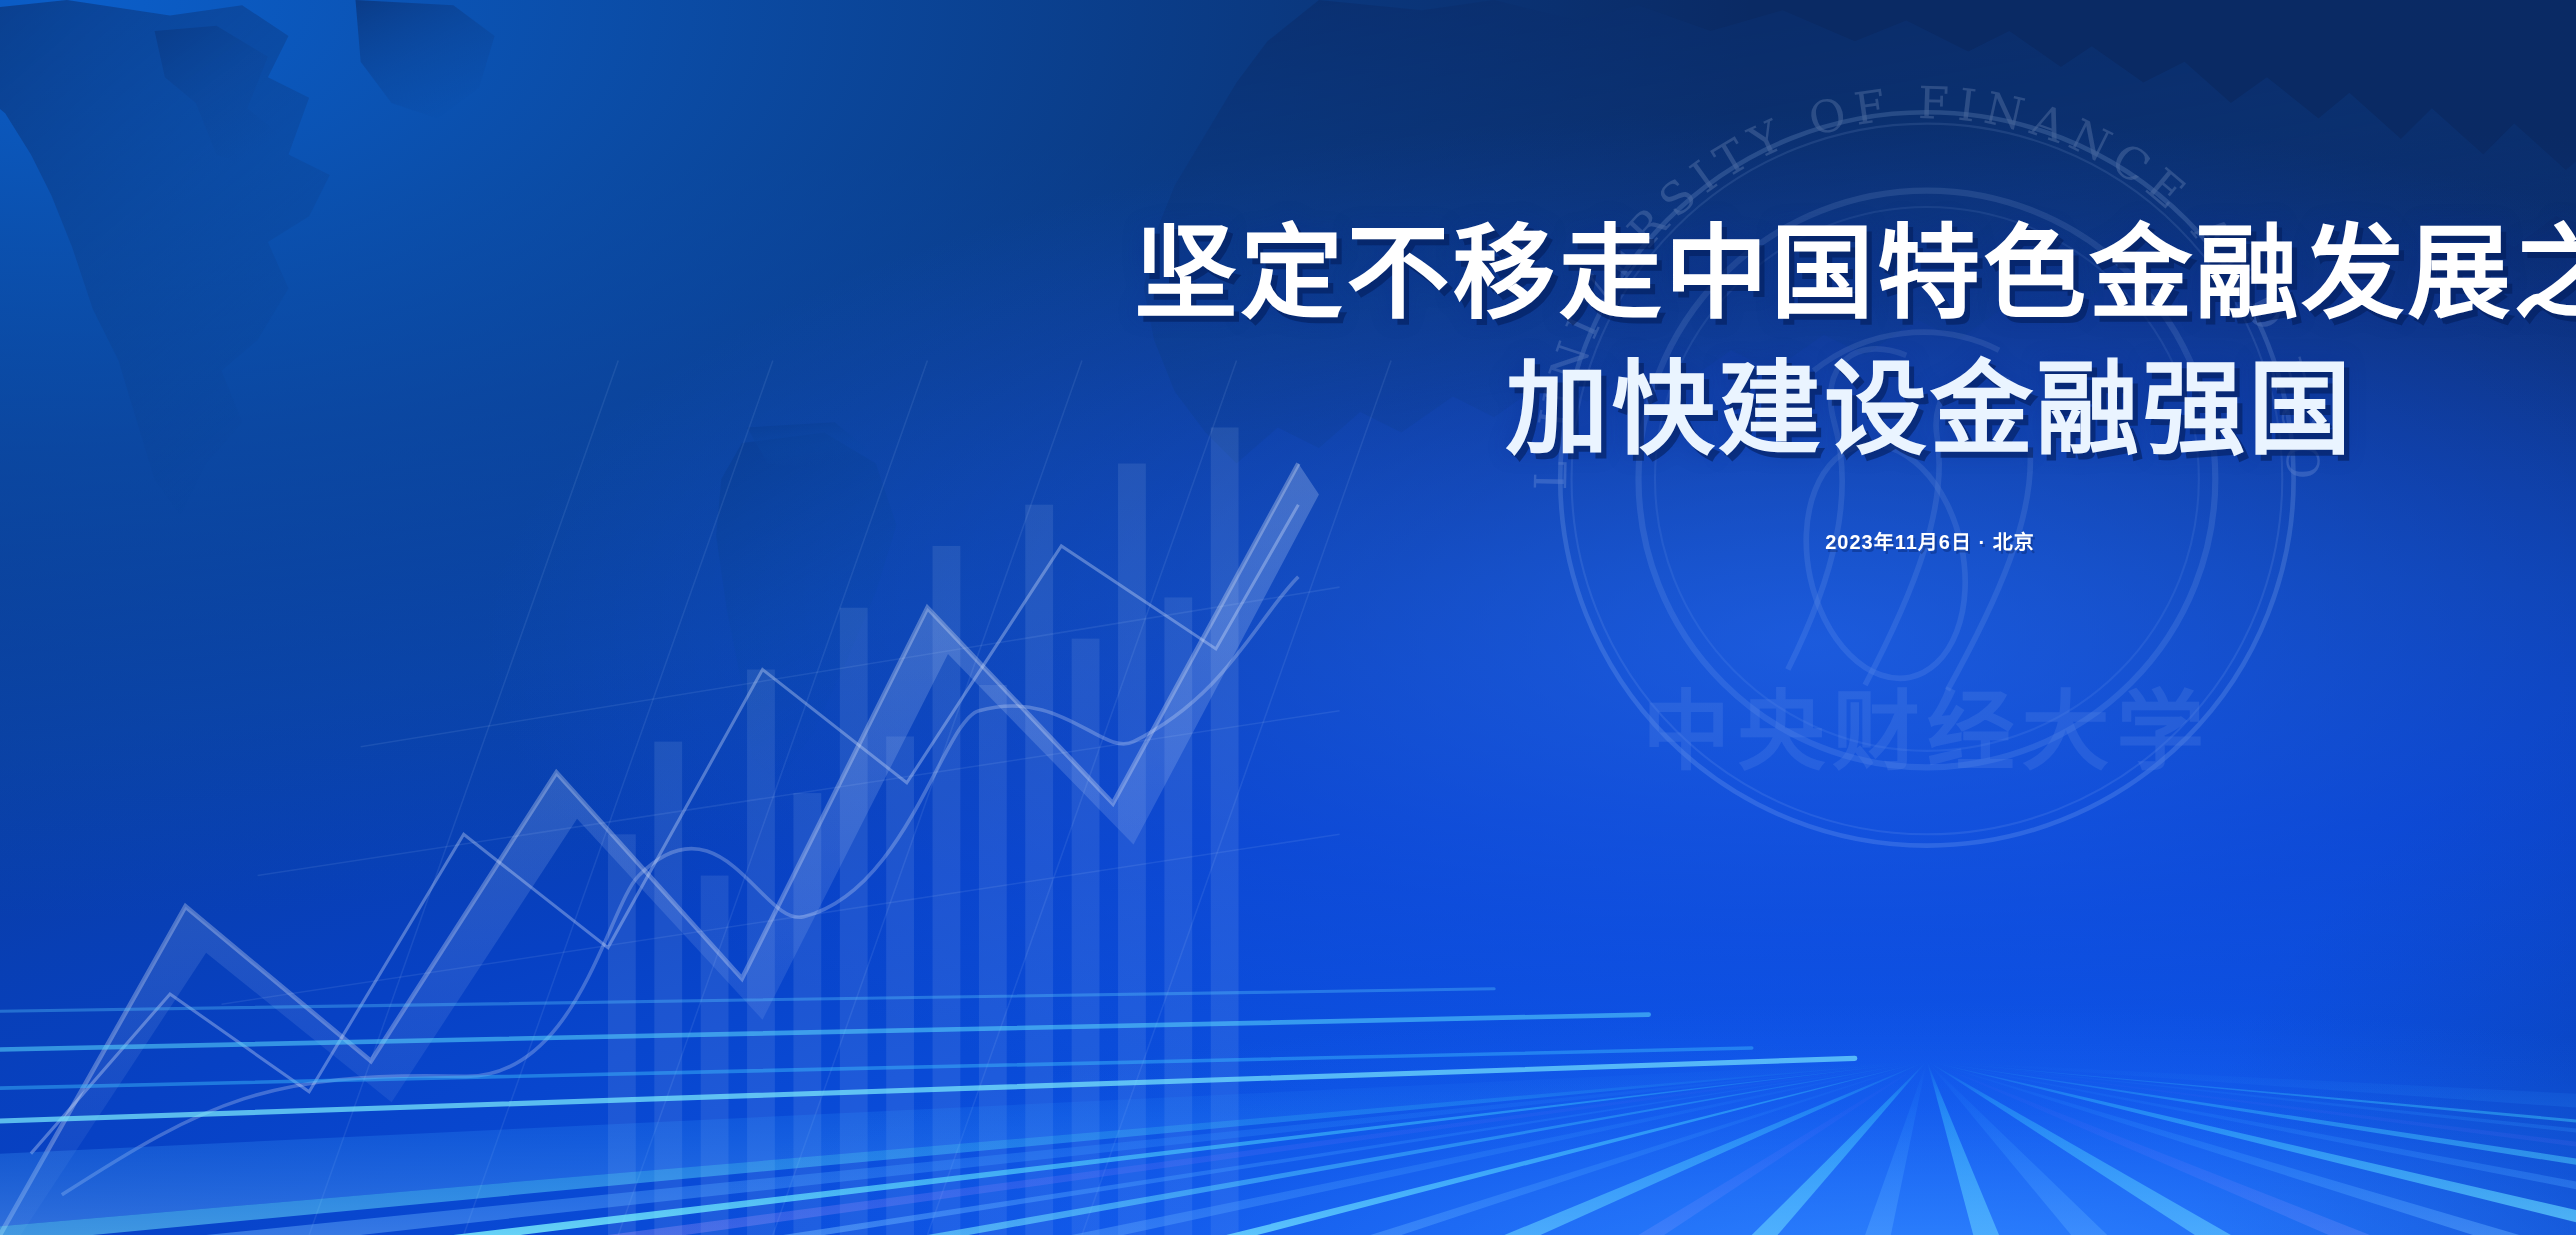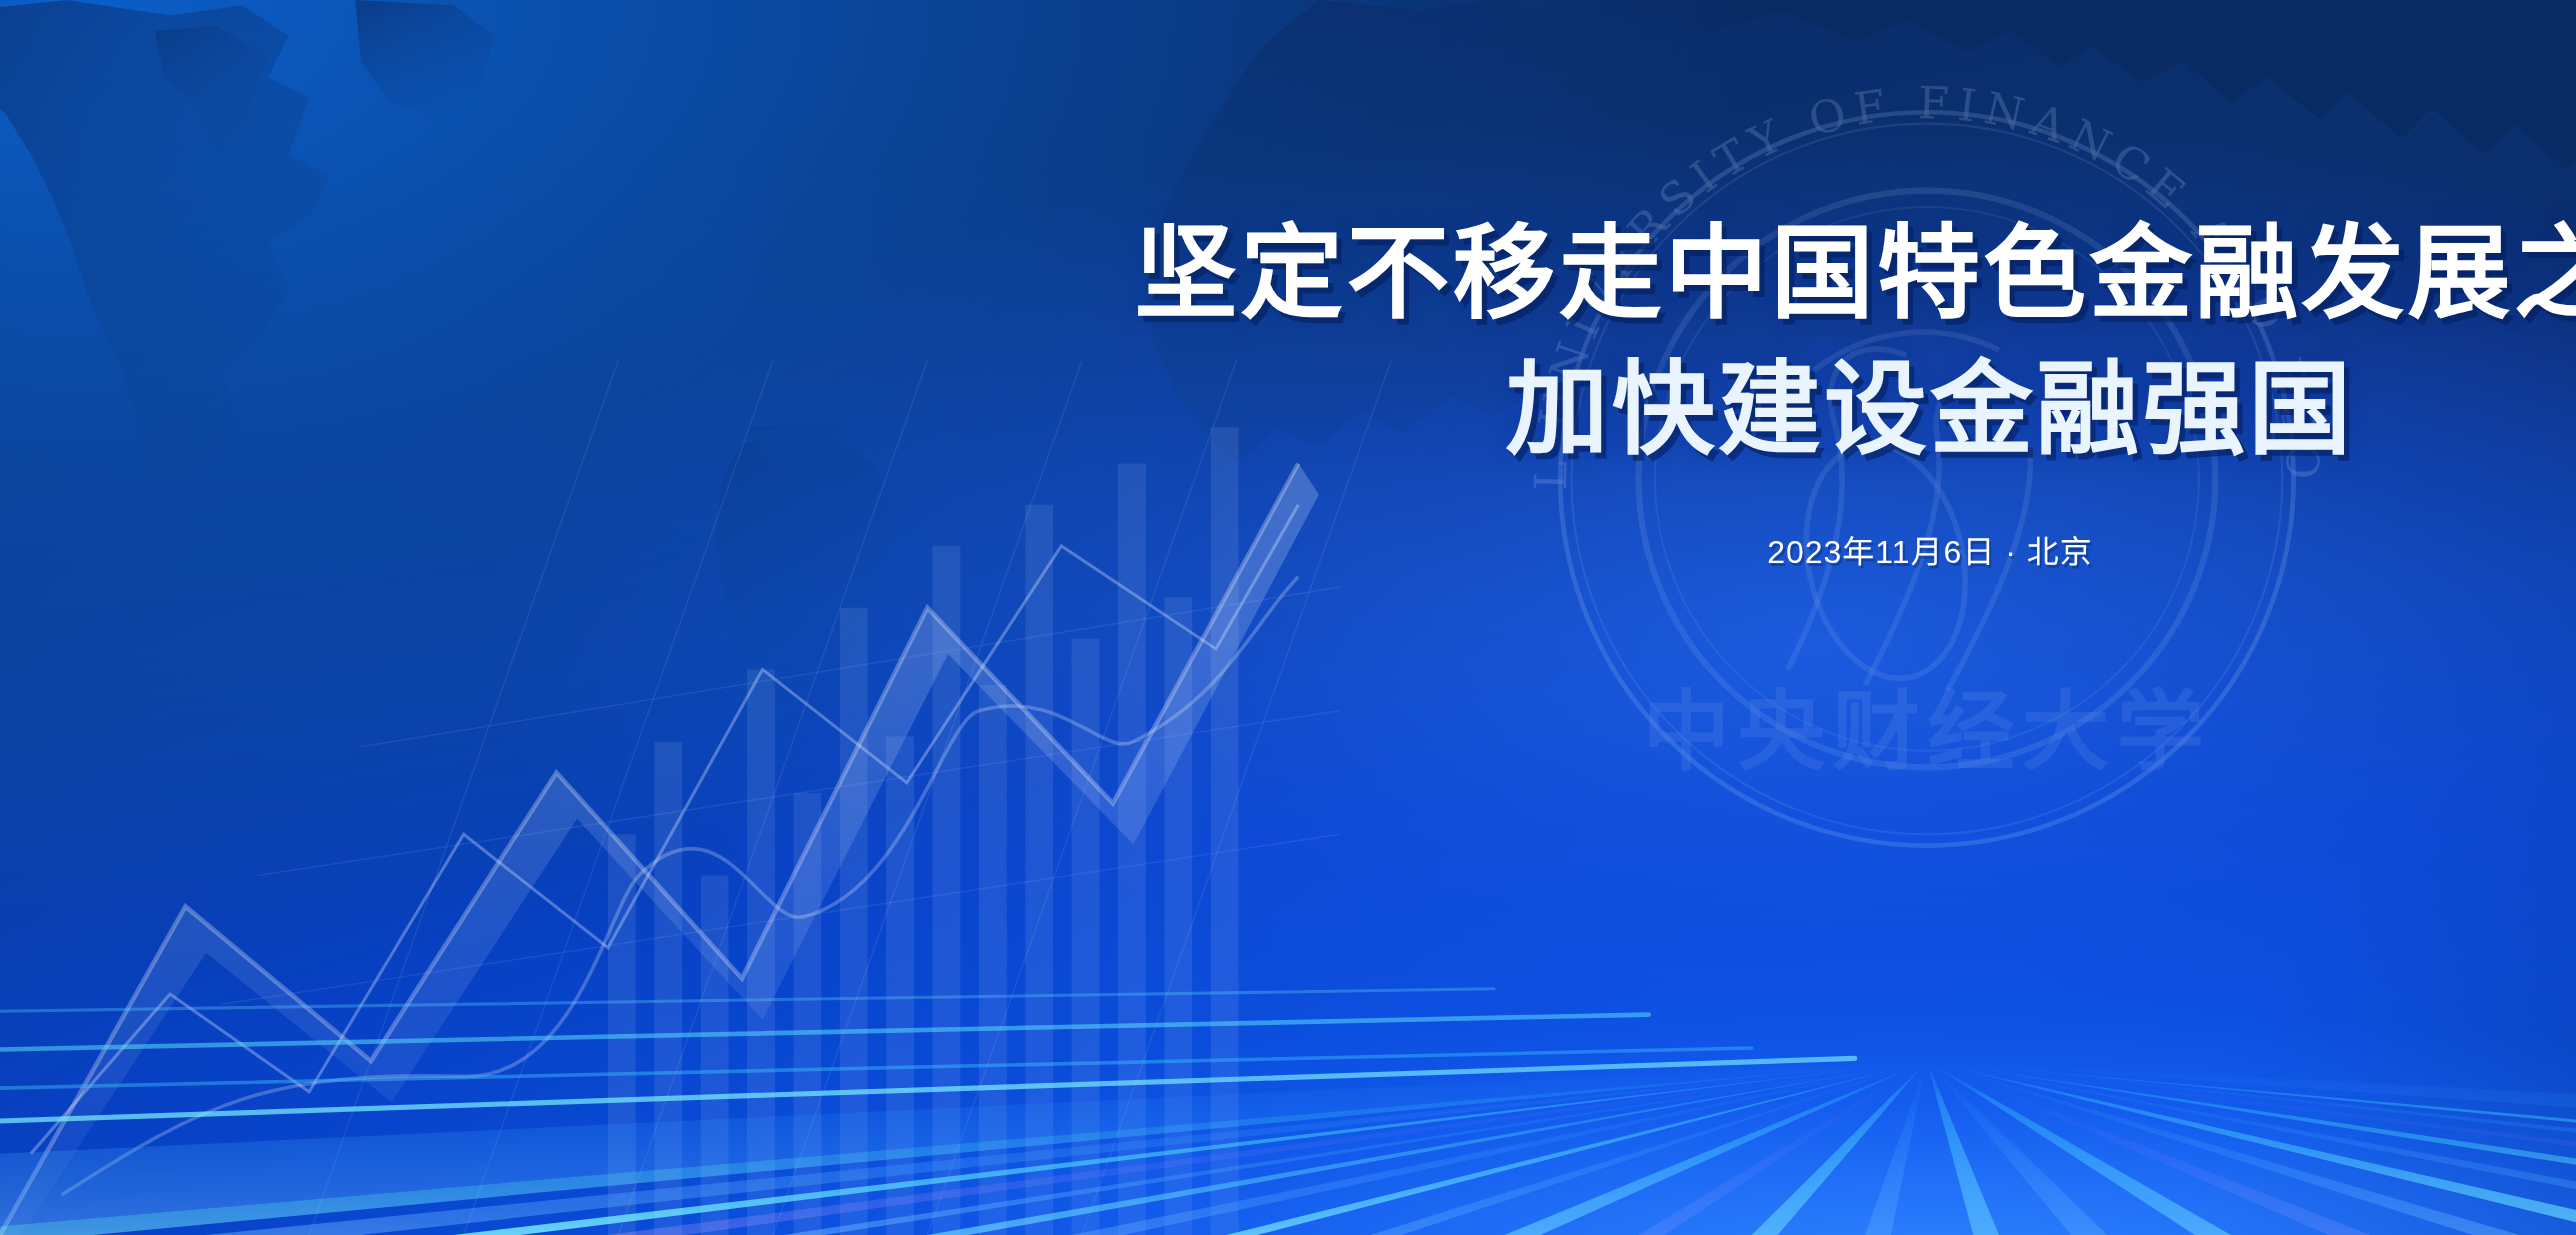--- a/index.html
+++ b/index.html
@@ -67,21 +67,21 @@
     white-space:nowrap;
   }
   .host .host-name{
     font-family:"DejaVu Serif","Liberation Serif",serif;
     font-style:italic;font-weight:700;
     letter-spacing:2.1px;
     margin-left:9.3px;
   }
   .datetime{
     margin-top:48px;
-    font-size:32px;font-weight:400;color:#ffffff;
+    font-size:20px;font-weight:700;color:#ffffff;
     letter-spacing:1px;
     text-shadow:2.1px 2.6px 0 rgba(4,30,92,.35);
     white-space:nowrap;
   }
 
   
   .z1{z-index:1}.z2{z-index:2}.z3{z-index:3}.z4{z-index:4}
   .z5{z-index:5}.z6{z-index:6}.z7{z-index:7}.z8{z-index:8}.z10{z-index:10}
 </style>
 </head>

